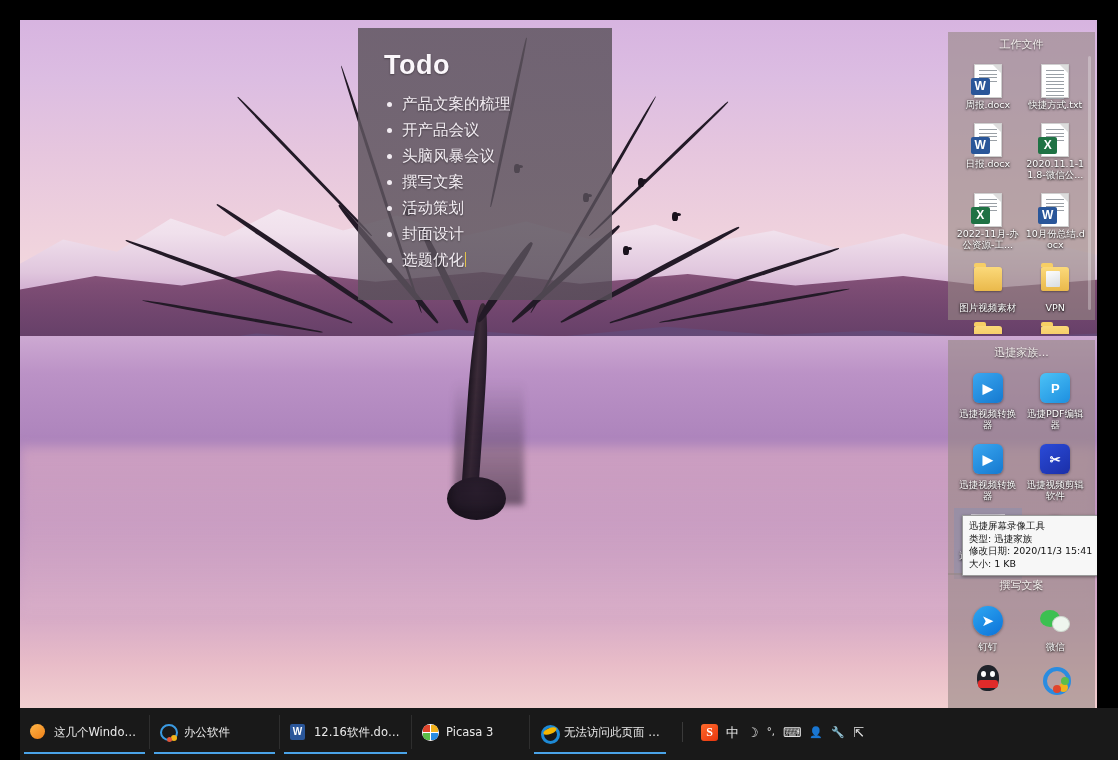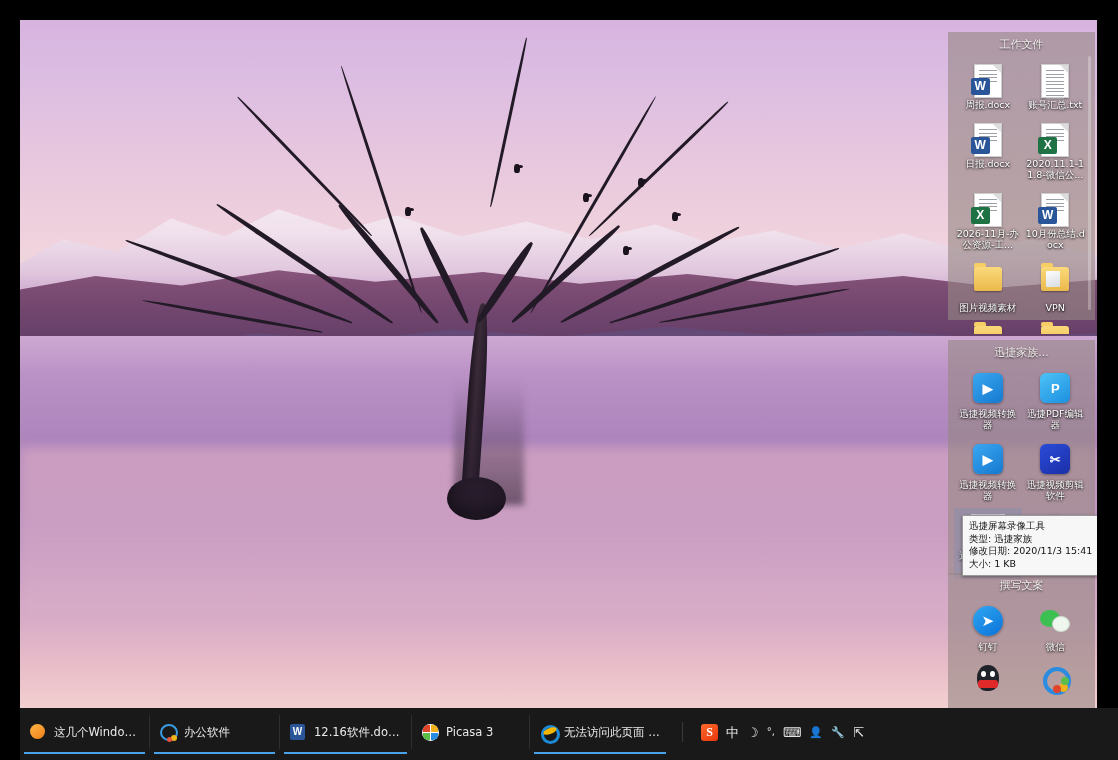--- a/index.html
+++ b/index.html
@@ -172,20 +172,32 @@
       <div class="tree-refl"></div>
       <div class="bird" style="left:41%;top:27%;"></div>
       <div class="bird" style="left:55%;top:33%;"></div>
       <div class="bird" style="left:66%;top:30%;"></div>
       <div class="bird" style="left:73%;top:37%;"></div>
       <div class="bird" style="left:19%;top:36%;"></div>
       <div class="bird" style="left:63%;top:44%;"></div>
     </div>
   </div>
 
+  <div id="todo">
+    <h1>Todo</h1>
+    <ul>
+      <li><span>产品文案的梳理</span></li>
+      <li><span>开产品会议</span></li>
+      <li><span>头脑风暴会议</span></li>
+      <li><span>撰写文案</span></li>
+      <li><span>活动策划</span></li>
+      <li><span>封面设计</span></li>
+      <li><span>选题优化</span><span class="caret"></span></li>
+    </ul>
+  </div>
 
   <div class="fence" style="left:948px;top:32px;width:147px;height:288px;">
     <div class="fence-title">工作文件</div>
     <div class="fence-scroll"></div>
     <div class="fence-grid">
 
       <div class="dicon">
         <div class="glyph">
           <div class="doc">
               <div class="lines">
@@ -209,21 +221,21 @@
                 <i></i>
                 <i></i>
                 <i></i>
                 <i></i>
                 <i></i>
                 <i></i>
                 <i></i>
               </div>
             </div>
         </div>
-        <div class="lbl">账号汇总.txt</div>
+        <div class="lbl">快捷方式.txt</div>
       </div>
 
       <div class="dicon">
         <div class="glyph">
           <div class="doc">
               <div class="lines">
                 <i></i>
                 <i></i>
                 <i></i>
                 <i></i>
@@ -254,21 +266,21 @@
           <div class="doc">
               <div class="lines">
                 <i></i>
                 <i></i>
                 <i></i>
                 <i></i>
               </div>
               <div class="tag x">X</div>
             </div>
         </div>
-        <div class="lbl">2026-11月-办公资源-工...</div>
+        <div class="lbl">2022-11月-办公资源-工...</div>
       </div>
 
       <div class="dicon">
         <div class="glyph">
           <div class="doc">
               <div class="lines">
                 <i></i>
                 <i></i>
                 <i></i>
                 <i></i>

